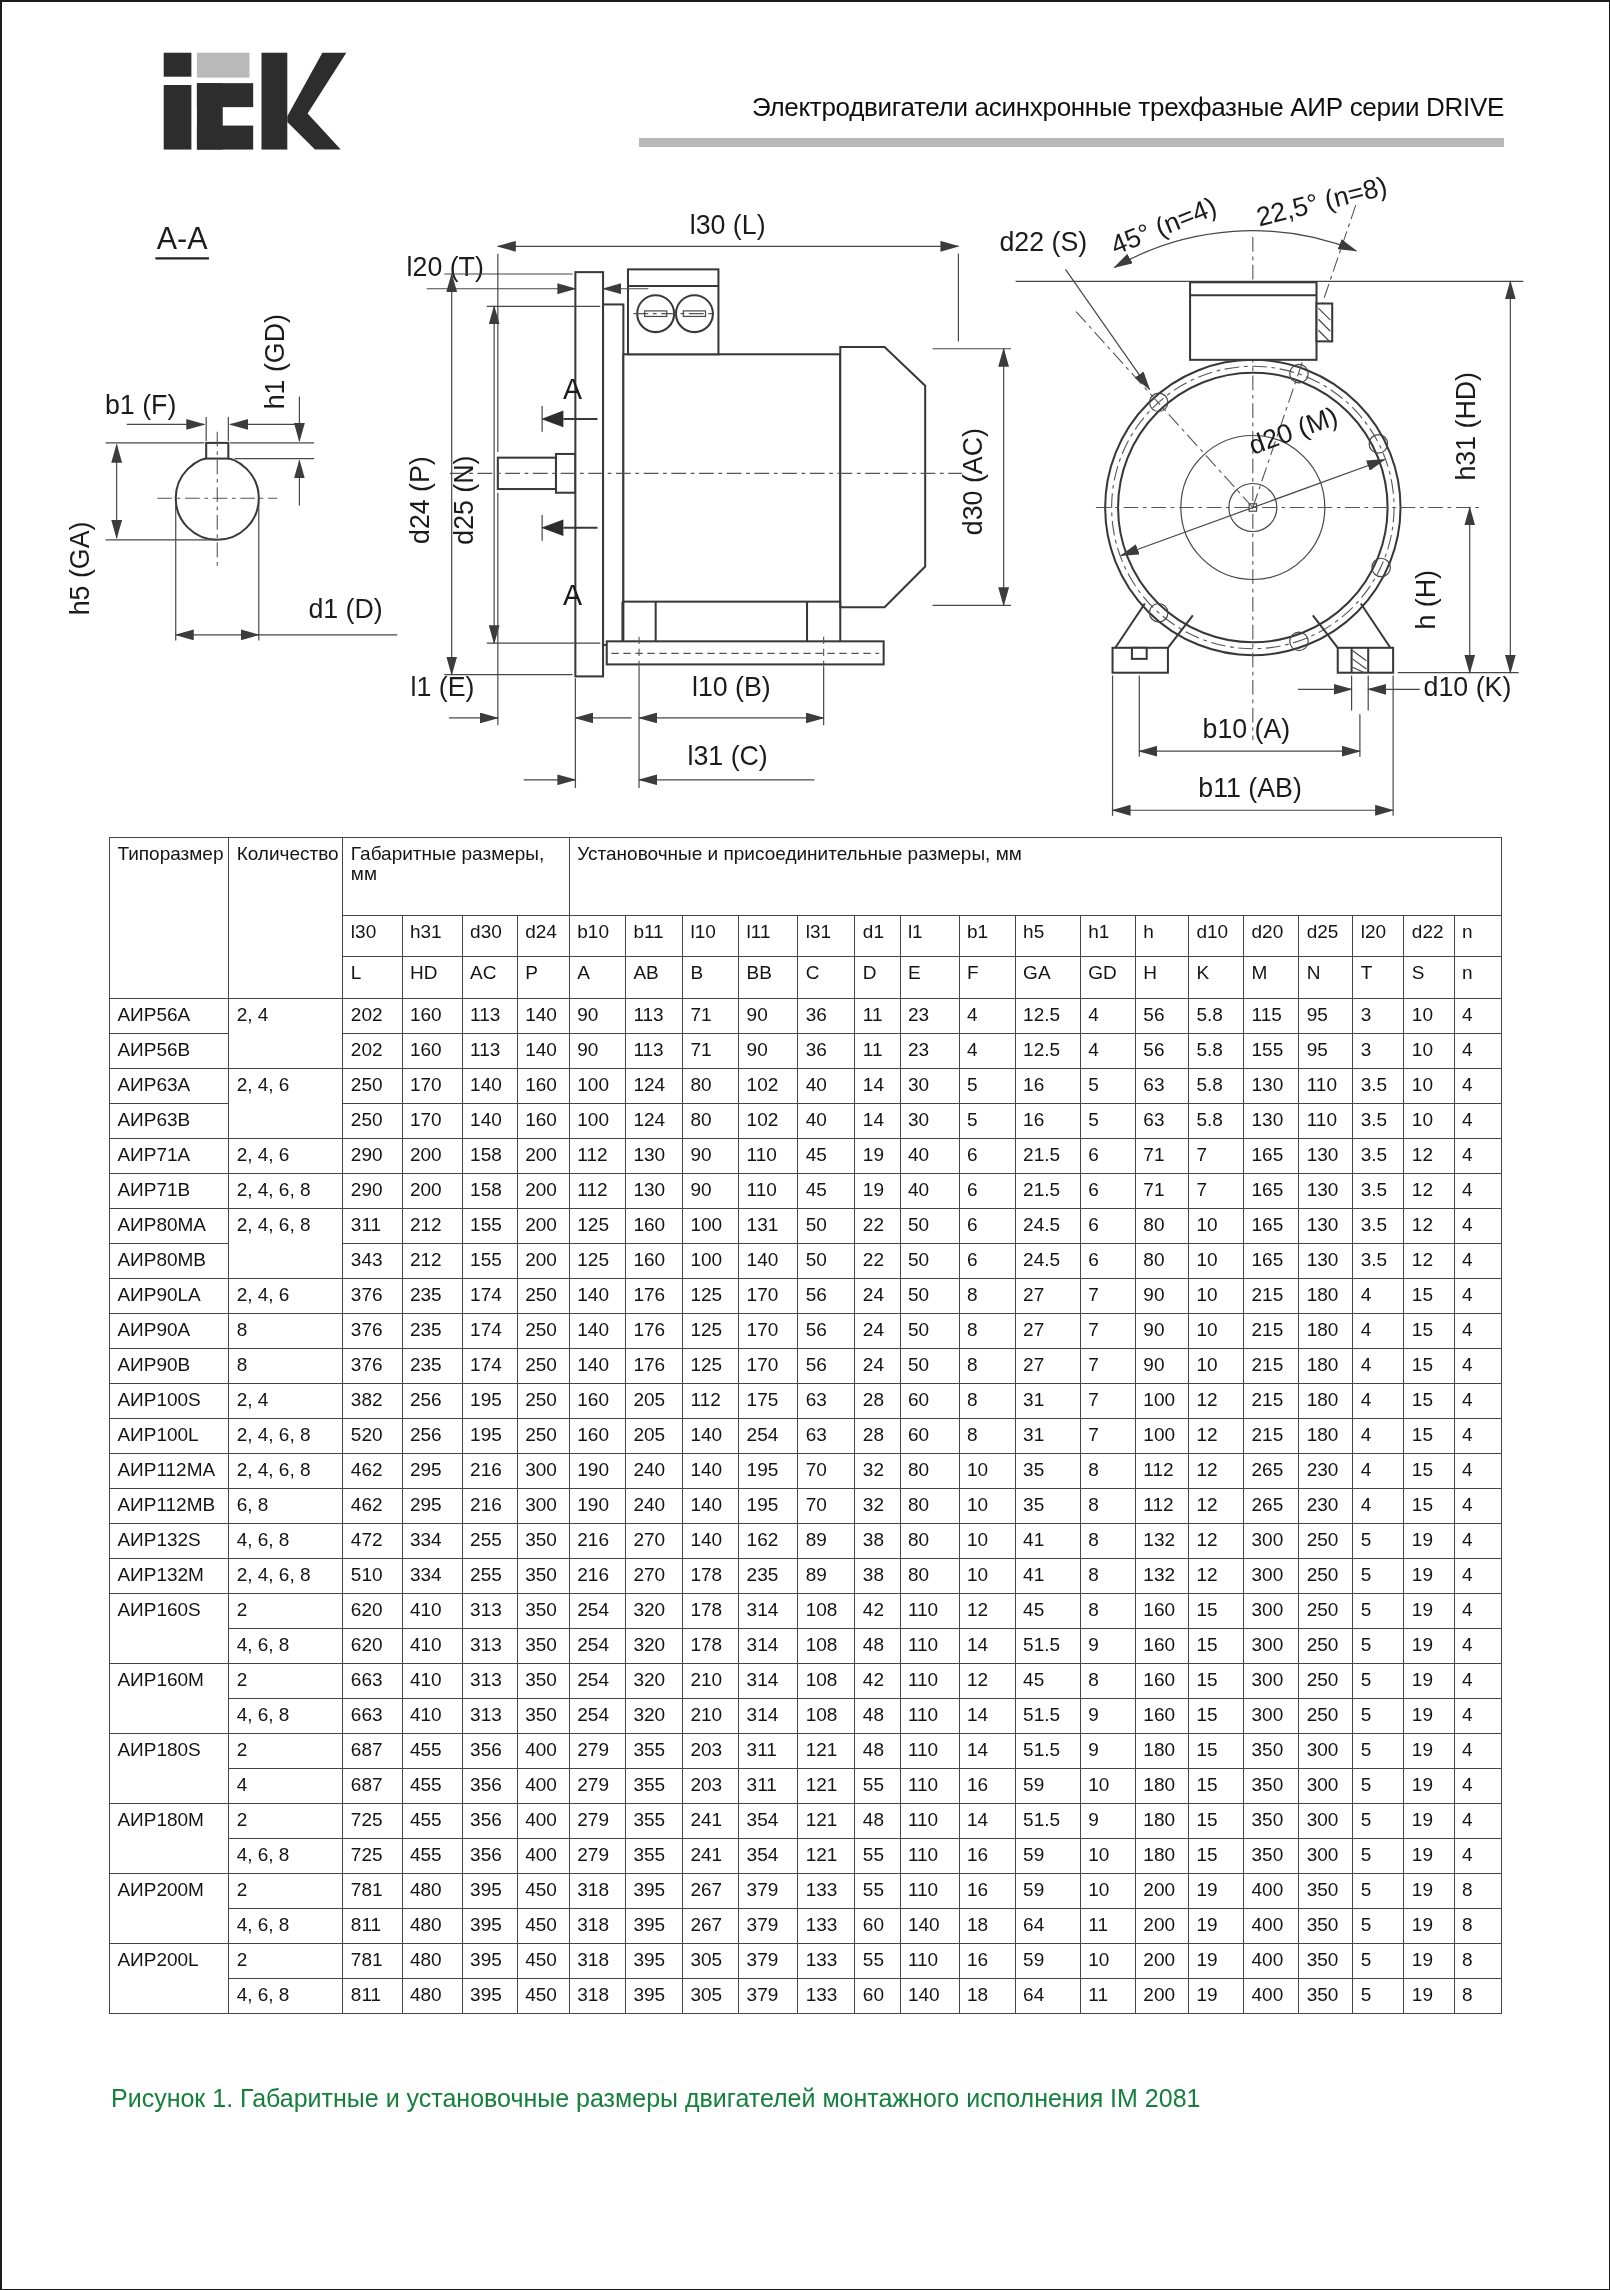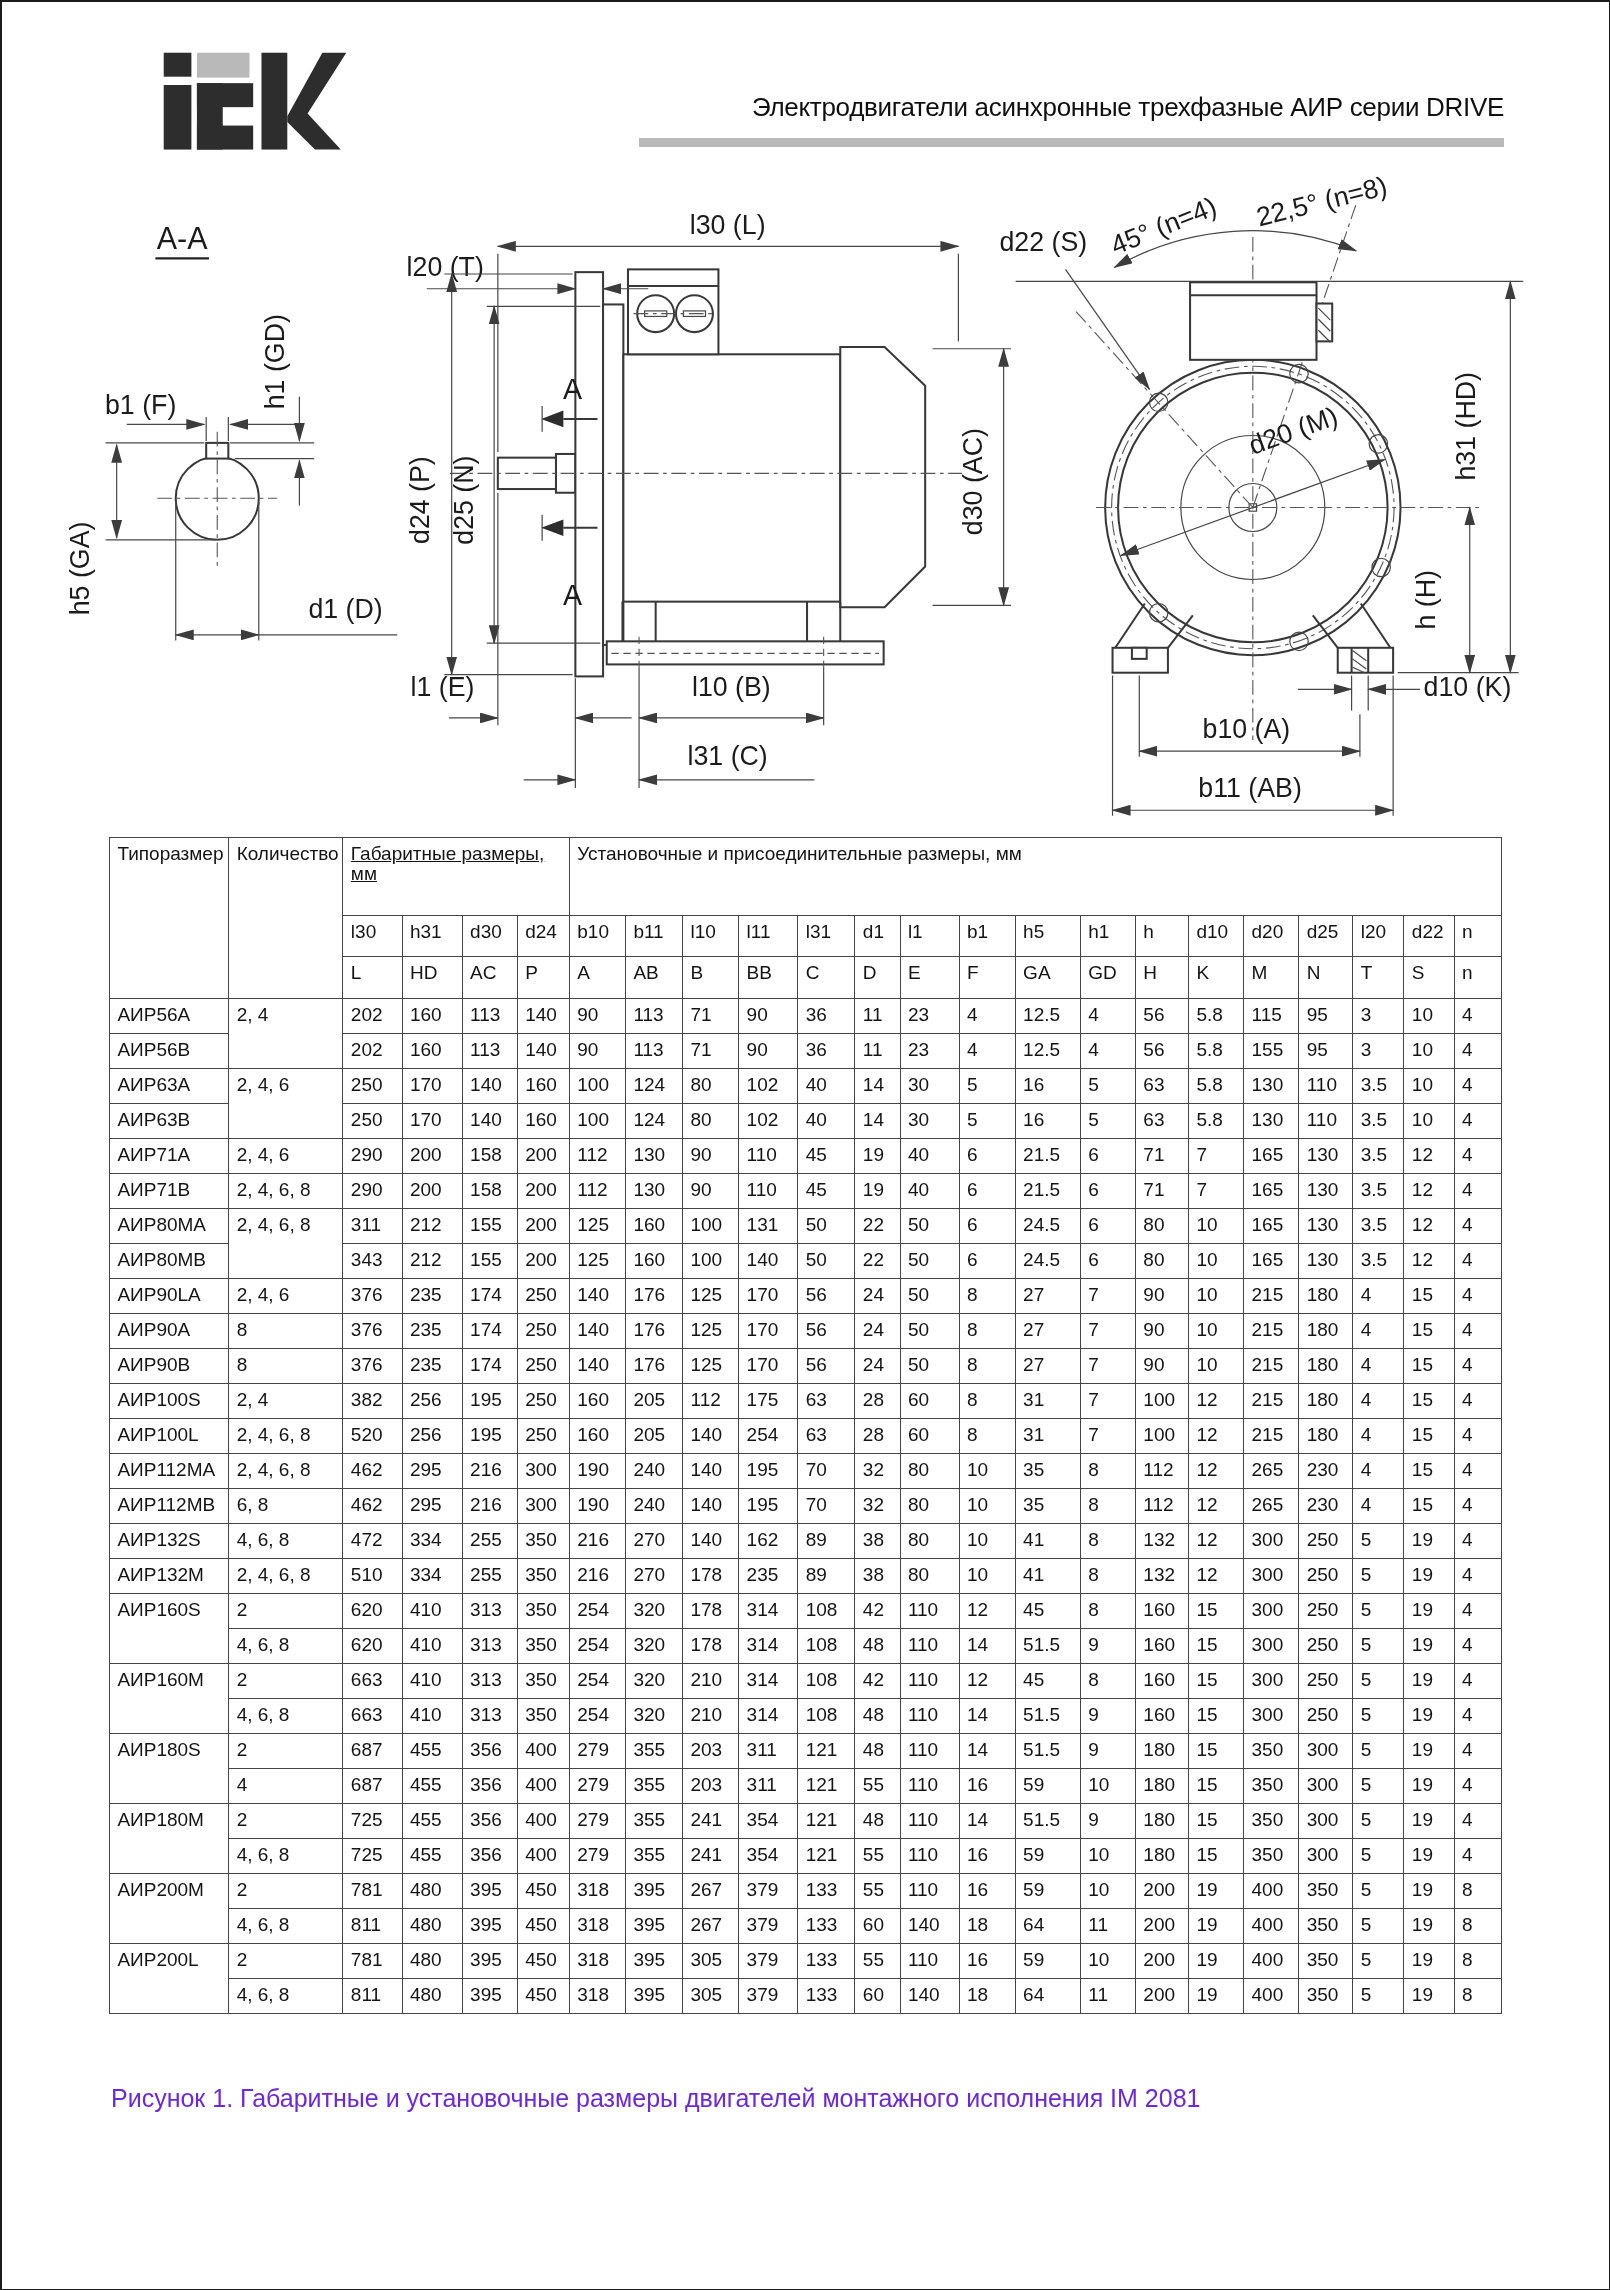--- a/index.html
+++ b/index.html
@@ -28,21 +28,21 @@
     position:absolute; left:107px; top:835px; width:1393px;
     border-collapse:collapse; table-layout:fixed; font-size:19px; line-height:1.08;
   }
   table.dims th, table.dims td {
     border:1.3px solid #454545; font-weight:normal; text-align:left;
     vertical-align:top; padding:5.5px 5.5px 1.8px 7.4px; overflow:hidden; white-space:nowrap;
   }
   table.dims { border:1.8px solid #333; }
   tr.h1 { height:78px; } tr.h2 { height:41px; } tr.h3 { height:42px; }
   tbody tr { height:35px; }
-  .caption { position:absolute; left:109px; top:2082px; font-size:25px; color:#6d28d9; }
+  .caption { position:absolute; left:109px; top:2082px; font-size:25px; color:#15803d; }
 </style>
 </head>
 <body>
 
 <div class="page">
 
   <svg class="logo-svg" width="388" height="166" viewBox="0 0 420 180">
     <g>
       <rect x="175" y="55" width="30" height="26" class="solidblk"></rect>
       <rect x="175" y="90" width="30" height="70" class="solidblk"></rect>
@@ -274,21 +274,21 @@
         <col style="width: 55px;">
         <col style="width: 54px;">
         <col style="width: 51px;">
         <col style="width: 50px;">
         <col style="width: 47px;">
       </colgroup>
     <thead>
       <tr class="h1">
         <th rowspan="3">Типоразмер</th>
         <th rowspan="3">Количество полюсов</th>
-        <th colspan="4" style="white-space:normal;text-decoration:underline;">Габаритные размеры, мм</th>
+        <th colspan="4" style="white-space:normal;">Габаритные размеры, мм</th>
         <th colspan="17">Установочные и присоединительные размеры, мм</th>
       </tr>
       <tr class="h2" id="subhead-row">
           <th>l30</th>
           <th>h31</th>
           <th>d30</th>
           <th>d24</th>
           <th>b10</th>
           <th>b11</th>
           <th>l10</th>

